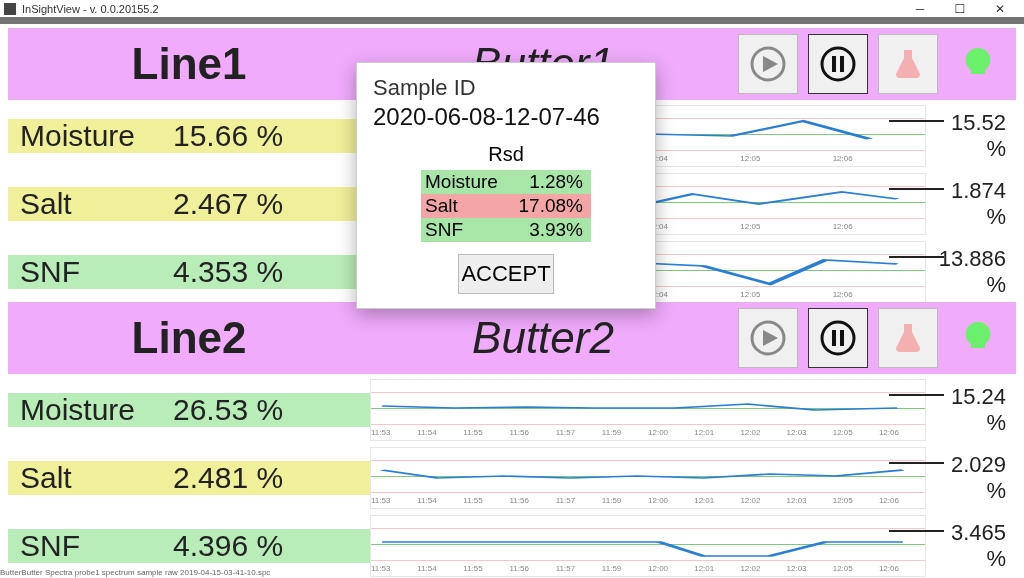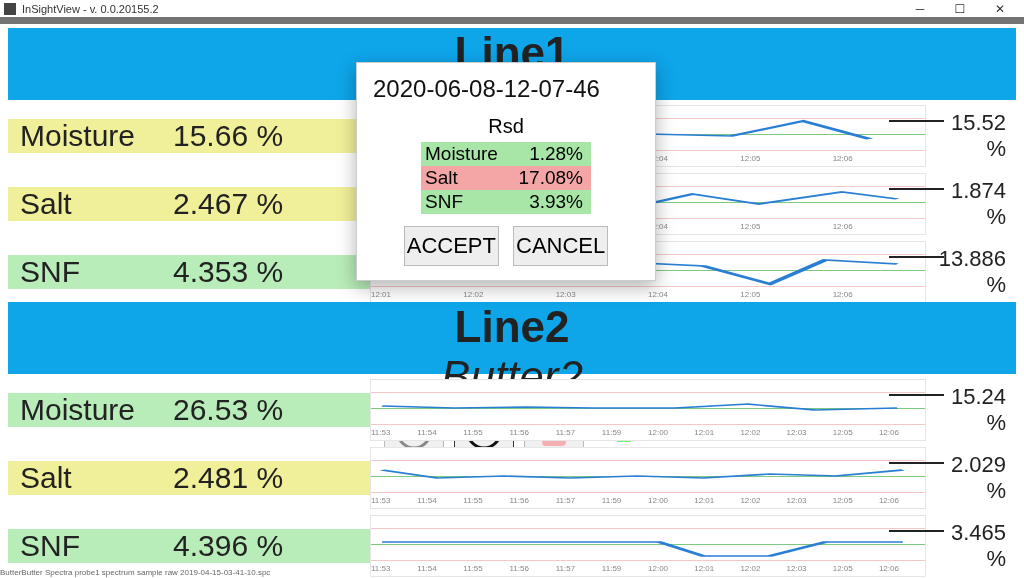--- a/index.html
+++ b/index.html
@@ -11,21 +11,21 @@
               display:flex; align-items:center; padding:0 4px; font-size:11px; color:#333; }
   .titlebar .appicon { width:12px; height:12px; background:#444; margin-right:6px; }
   .titlebar .spacer { flex:1; }
   .winbtn { width:40px; height:24px; display:flex; align-items:center; justify-content:center;
             font-size:12px; color:#333; }
 
   
   .content { position:absolute; inset:24px 0 10px 0; background:#fff; }
 
   .line-block { position:absolute; left:8px; right:8px; }
-  .line-head  { height:72px; background:#0ea5e9; display:flex; align-items:center;flex-direction:column; }
+  .line-head  { height:72px; background:#f0abfc; display:flex; align-items:center; }
   .line-title { width:362px; font-size:44px; font-weight:600; color:#222; text-align:center; }
   .line-sub   { flex:1; font-size:44px; font-weight:400; color:#222; text-align:center;font-style:italic; }
   .line-ctrls { width:300px; display:flex; gap:10px; justify-content:flex-end; padding-right:8px; }
 
   .ctrl { width:60px; height:60px; background:#f0f0f0; border:1px solid #bbb;
           display:flex; align-items:center; justify-content:center; }
   .ctrl svg { width:40px; height:40px; }
 
   .row { height:64px; display:flex; align-items:center; margin-top:4px; }
   .row .left { width:362px; display:flex; align-items:center; font-size:30px; color:#222; }
@@ -282,37 +282,37 @@
             <span>12:03</span>
             <span>12:05</span>
             <span>12:06</span>
           </div>
       </div>
       <div class="right">3.465 %</div>
     </div>
   </div>
 
   <div class="modal">
+    <div class="m-h1">Sample ID</div>
     <div class="m-h2">2020-06-08-12-07-46</div>
     <div class="m-sub">Rsd</div>
     <div class="m-tab">
       <div class="m-tr m-ok">
           <span class="n">Moisture</span>
           <span class="v">1.28%</span>
         </div>
       <div class="m-tr m-bad">
           <span class="n">Salt</span>
           <span class="v">17.08%</span>
         </div>
       <div class="m-tr m-ok">
           <span class="n">SNF</span>
           <span class="v">3.93%</span>
         </div>
     </div>
     <div class="m-btns">
       <button class="m-btn">ACCEPT</button>
-      <button class="m-btn">CANCEL</button>
     </div>
   </div>
 
 </div>
 
 <div class="statusbar">ButterButter Spectra   probe1  spectrum  sample  raw  2019-04-15-03-41-10.spc</div>
 
 </body></html>

